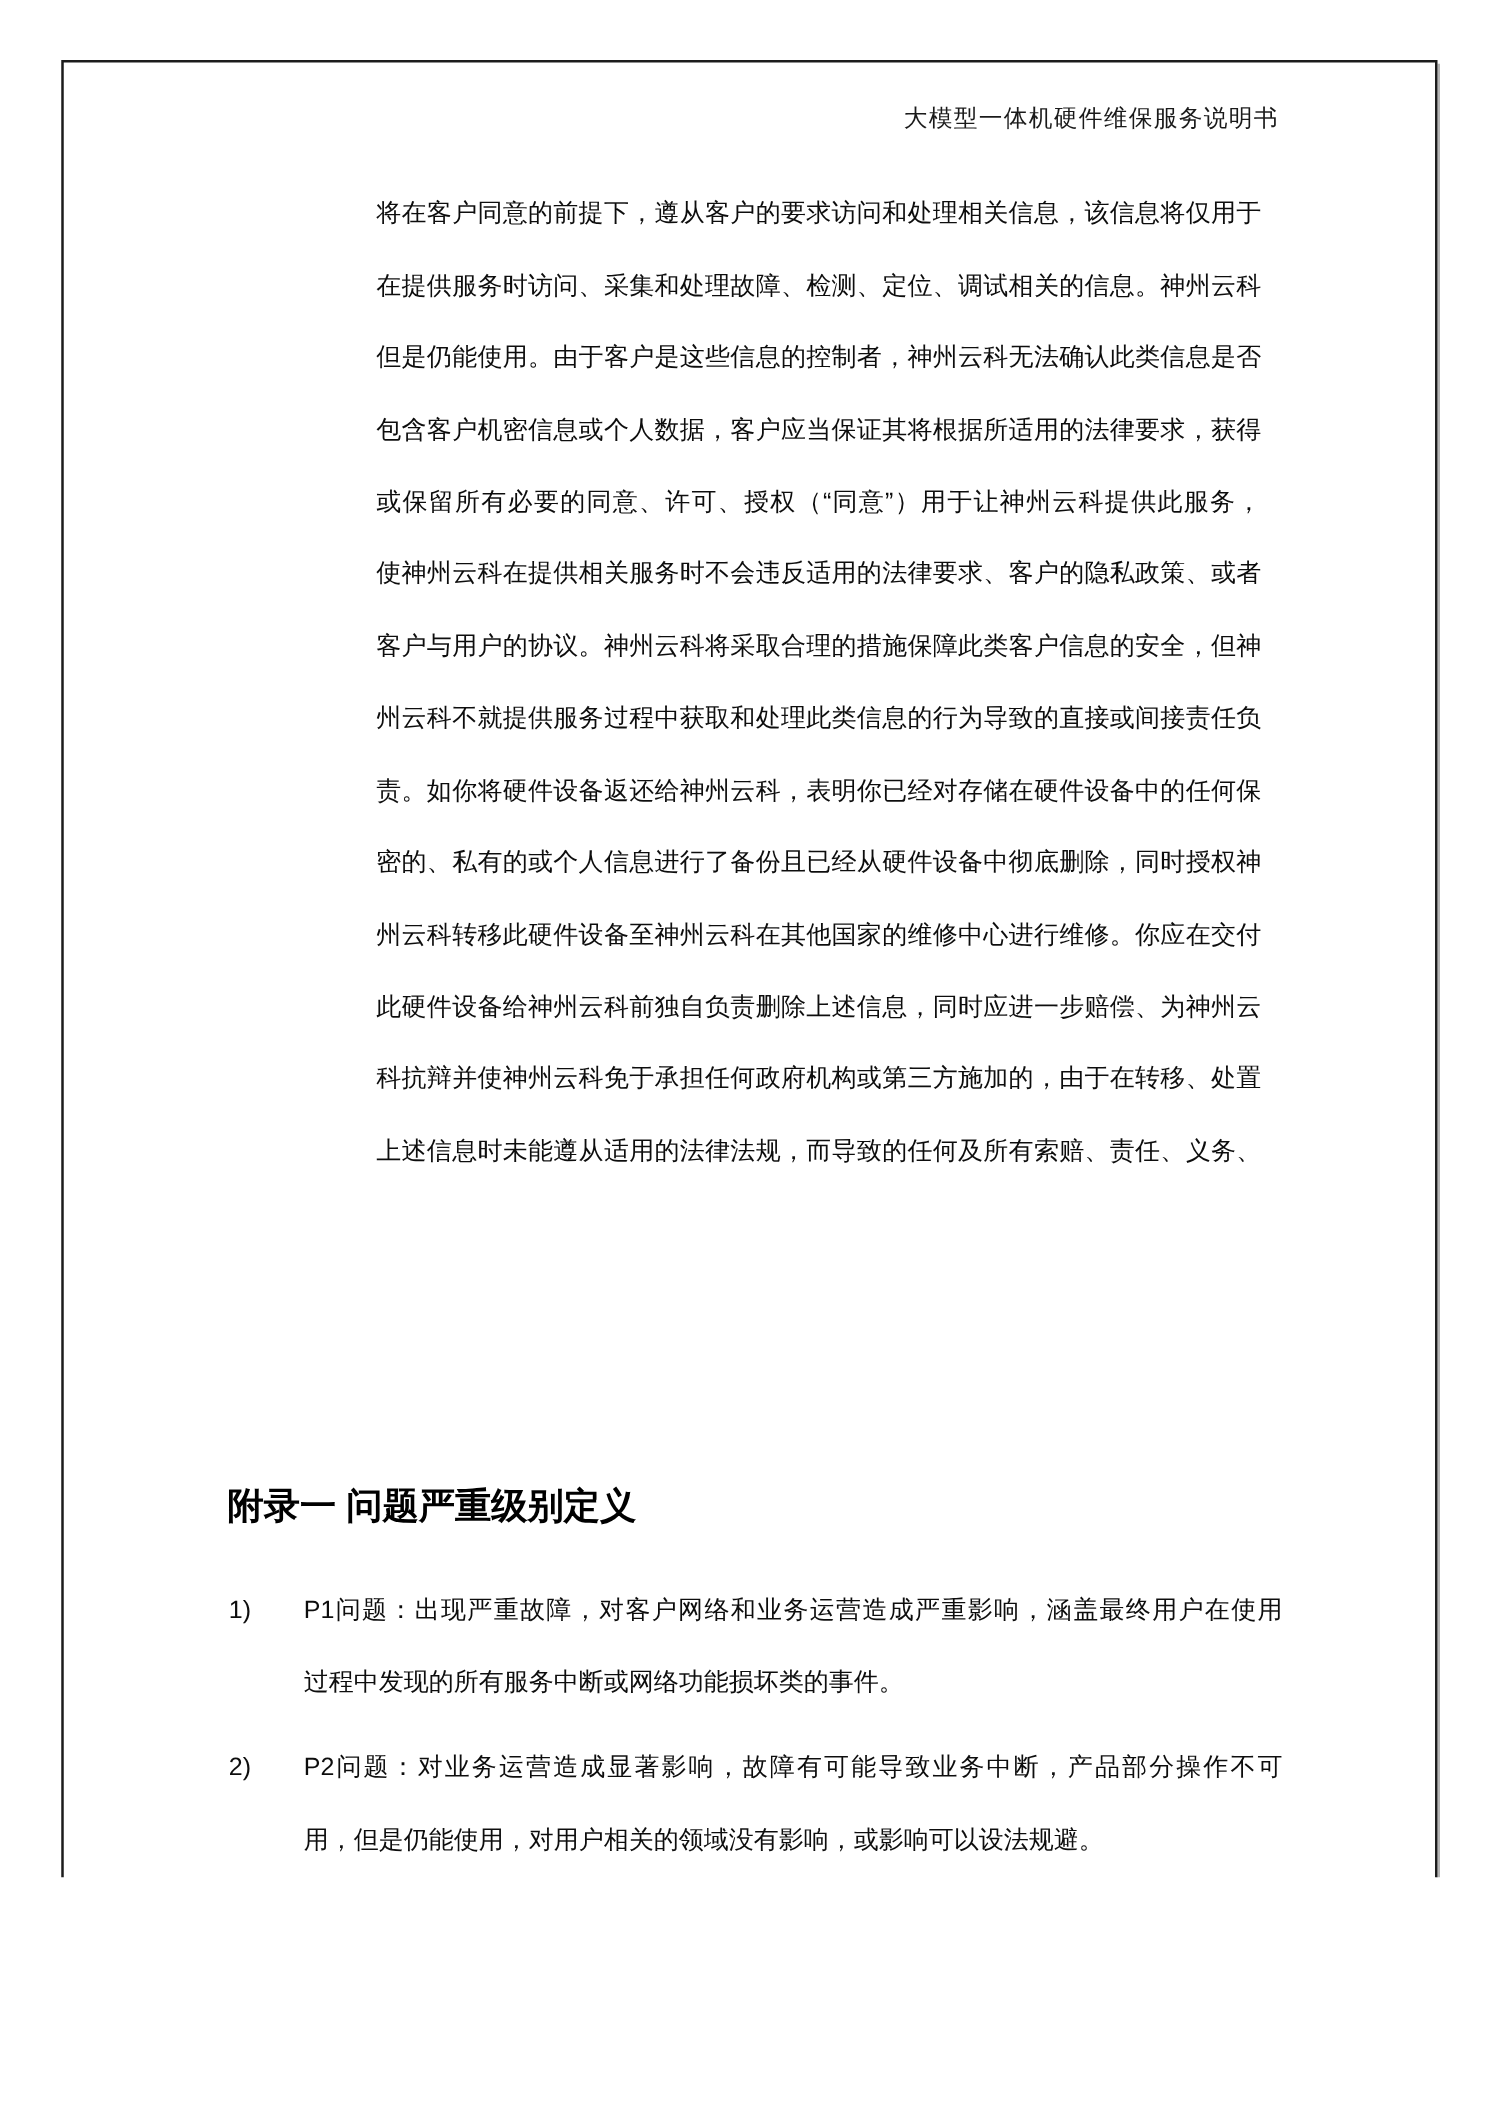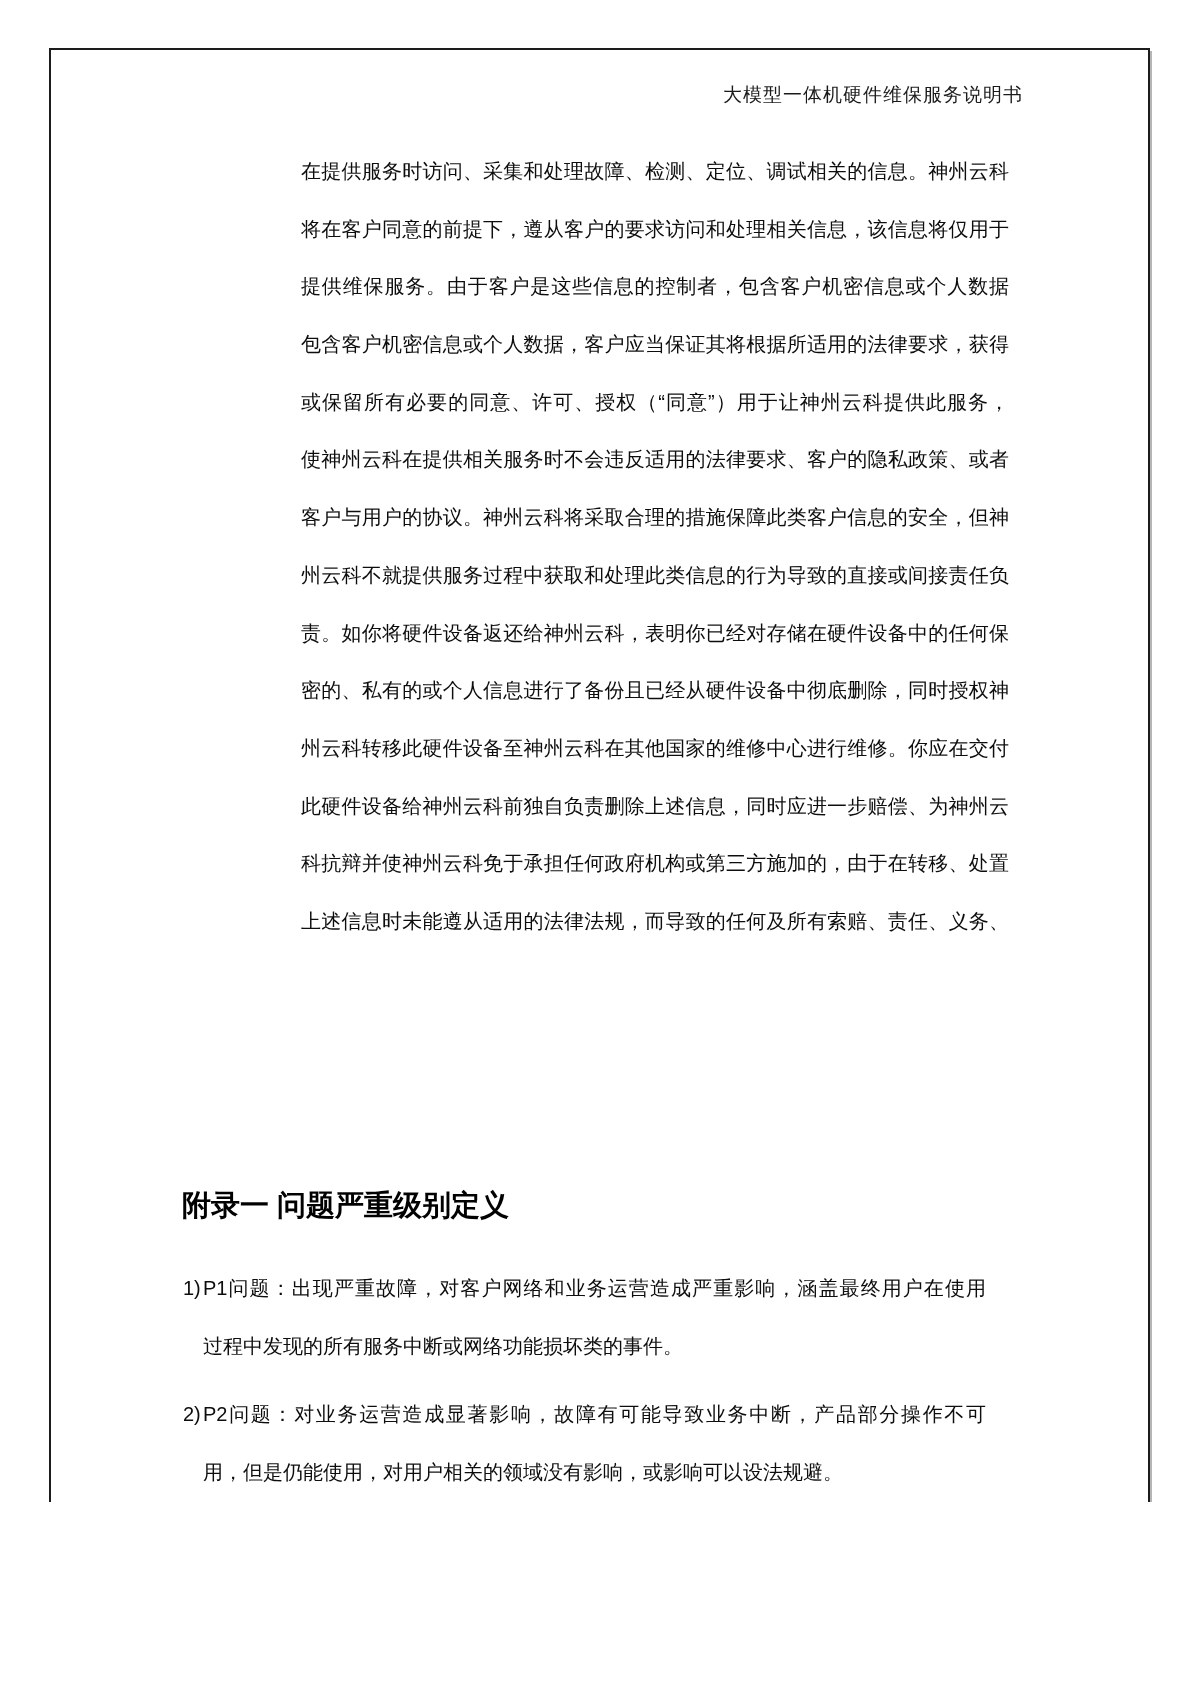--- a/index.html
+++ b/index.html
@@ -65,21 +65,21 @@
   }
   .list-item .marker {
     position: absolute;
     left: 0;
     top: 0;
     font-size: 20px;
     line-height: 57.7px;
     color: #0d0d0d;
   }
   .list-item .item-lines {
-    margin-left: 20px;
+    margin-left: 60px;
     width: 783px;
   }
   #list-item-1 { top: 1260px; }
   #list-item-2 { top: 1386px; }
   .footer {
     position: absolute;
     left: 49px;
     top: 1588px;
     width: 1101px;
     text-align: center;
@@ -98,23 +98,23 @@
 </head>
 <body>
 
 <div id="page">
 
   <div class="page-frame"></div>
 
   <div class="header-title">大模型一体机硬件维保服务说明书</div>
 
   <div class="body-text">
+    <div class="t-line">将在客户同意的前提下，遵从客户的要求访问和处理相关信息，该信息将仅用于</div>
     <div class="t-line">在提供服务时访问、采集和处理故障、检测、定位、调试相关的信息。神州云科</div>
-    <div class="t-line">将在客户同意的前提下，遵从客户的要求访问和处理相关信息，该信息将仅用于</div>
-    <div class="t-line">提供维保服务。由于客户是这些信息的控制者，包含客户机密信息或个人数据</div>
+    <div class="t-line">但是仍能使用。由于客户是这些信息的控制者，神州云科无法确认此类信息是否</div>
     <div class="t-line">包含客户机密信息或个人数据，客户应当保证其将根据所适用的法律要求，获得</div>
     <div class="t-line">或保留所有必要的同意、许可、授权（“同意”）用于让神州云科提供此服务，</div>
     <div class="t-line">使神州云科在提供相关服务时不会违反适用的法律要求、客户的隐私政策、或者</div>
     <div class="t-line">客户与用户的协议。神州云科将采取合理的措施保障此类客户信息的安全，但神</div>
     <div class="t-line">州云科不就提供服务过程中获取和处理此类信息的行为导致的直接或间接责任负</div>
     <div class="t-line">责。如你将硬件设备返还给神州云科，表明你已经对存储在硬件设备中的任何保</div>
     <div class="t-line">密的、私有的或个人信息进行了备份且已经从硬件设备中彻底删除，同时授权神</div>
     <div class="t-line">州云科转移此硬件设备至神州云科在其他国家的维修中心进行维修。你应在交付</div>
     <div class="t-line">此硬件设备给神州云科前独自负责删除上述信息，同时应进一步赔偿、为神州云</div>
     <div class="t-line">科抗辩并使神州云科免于承担任何政府机构或第三方施加的，由于在转移、处置</div>

